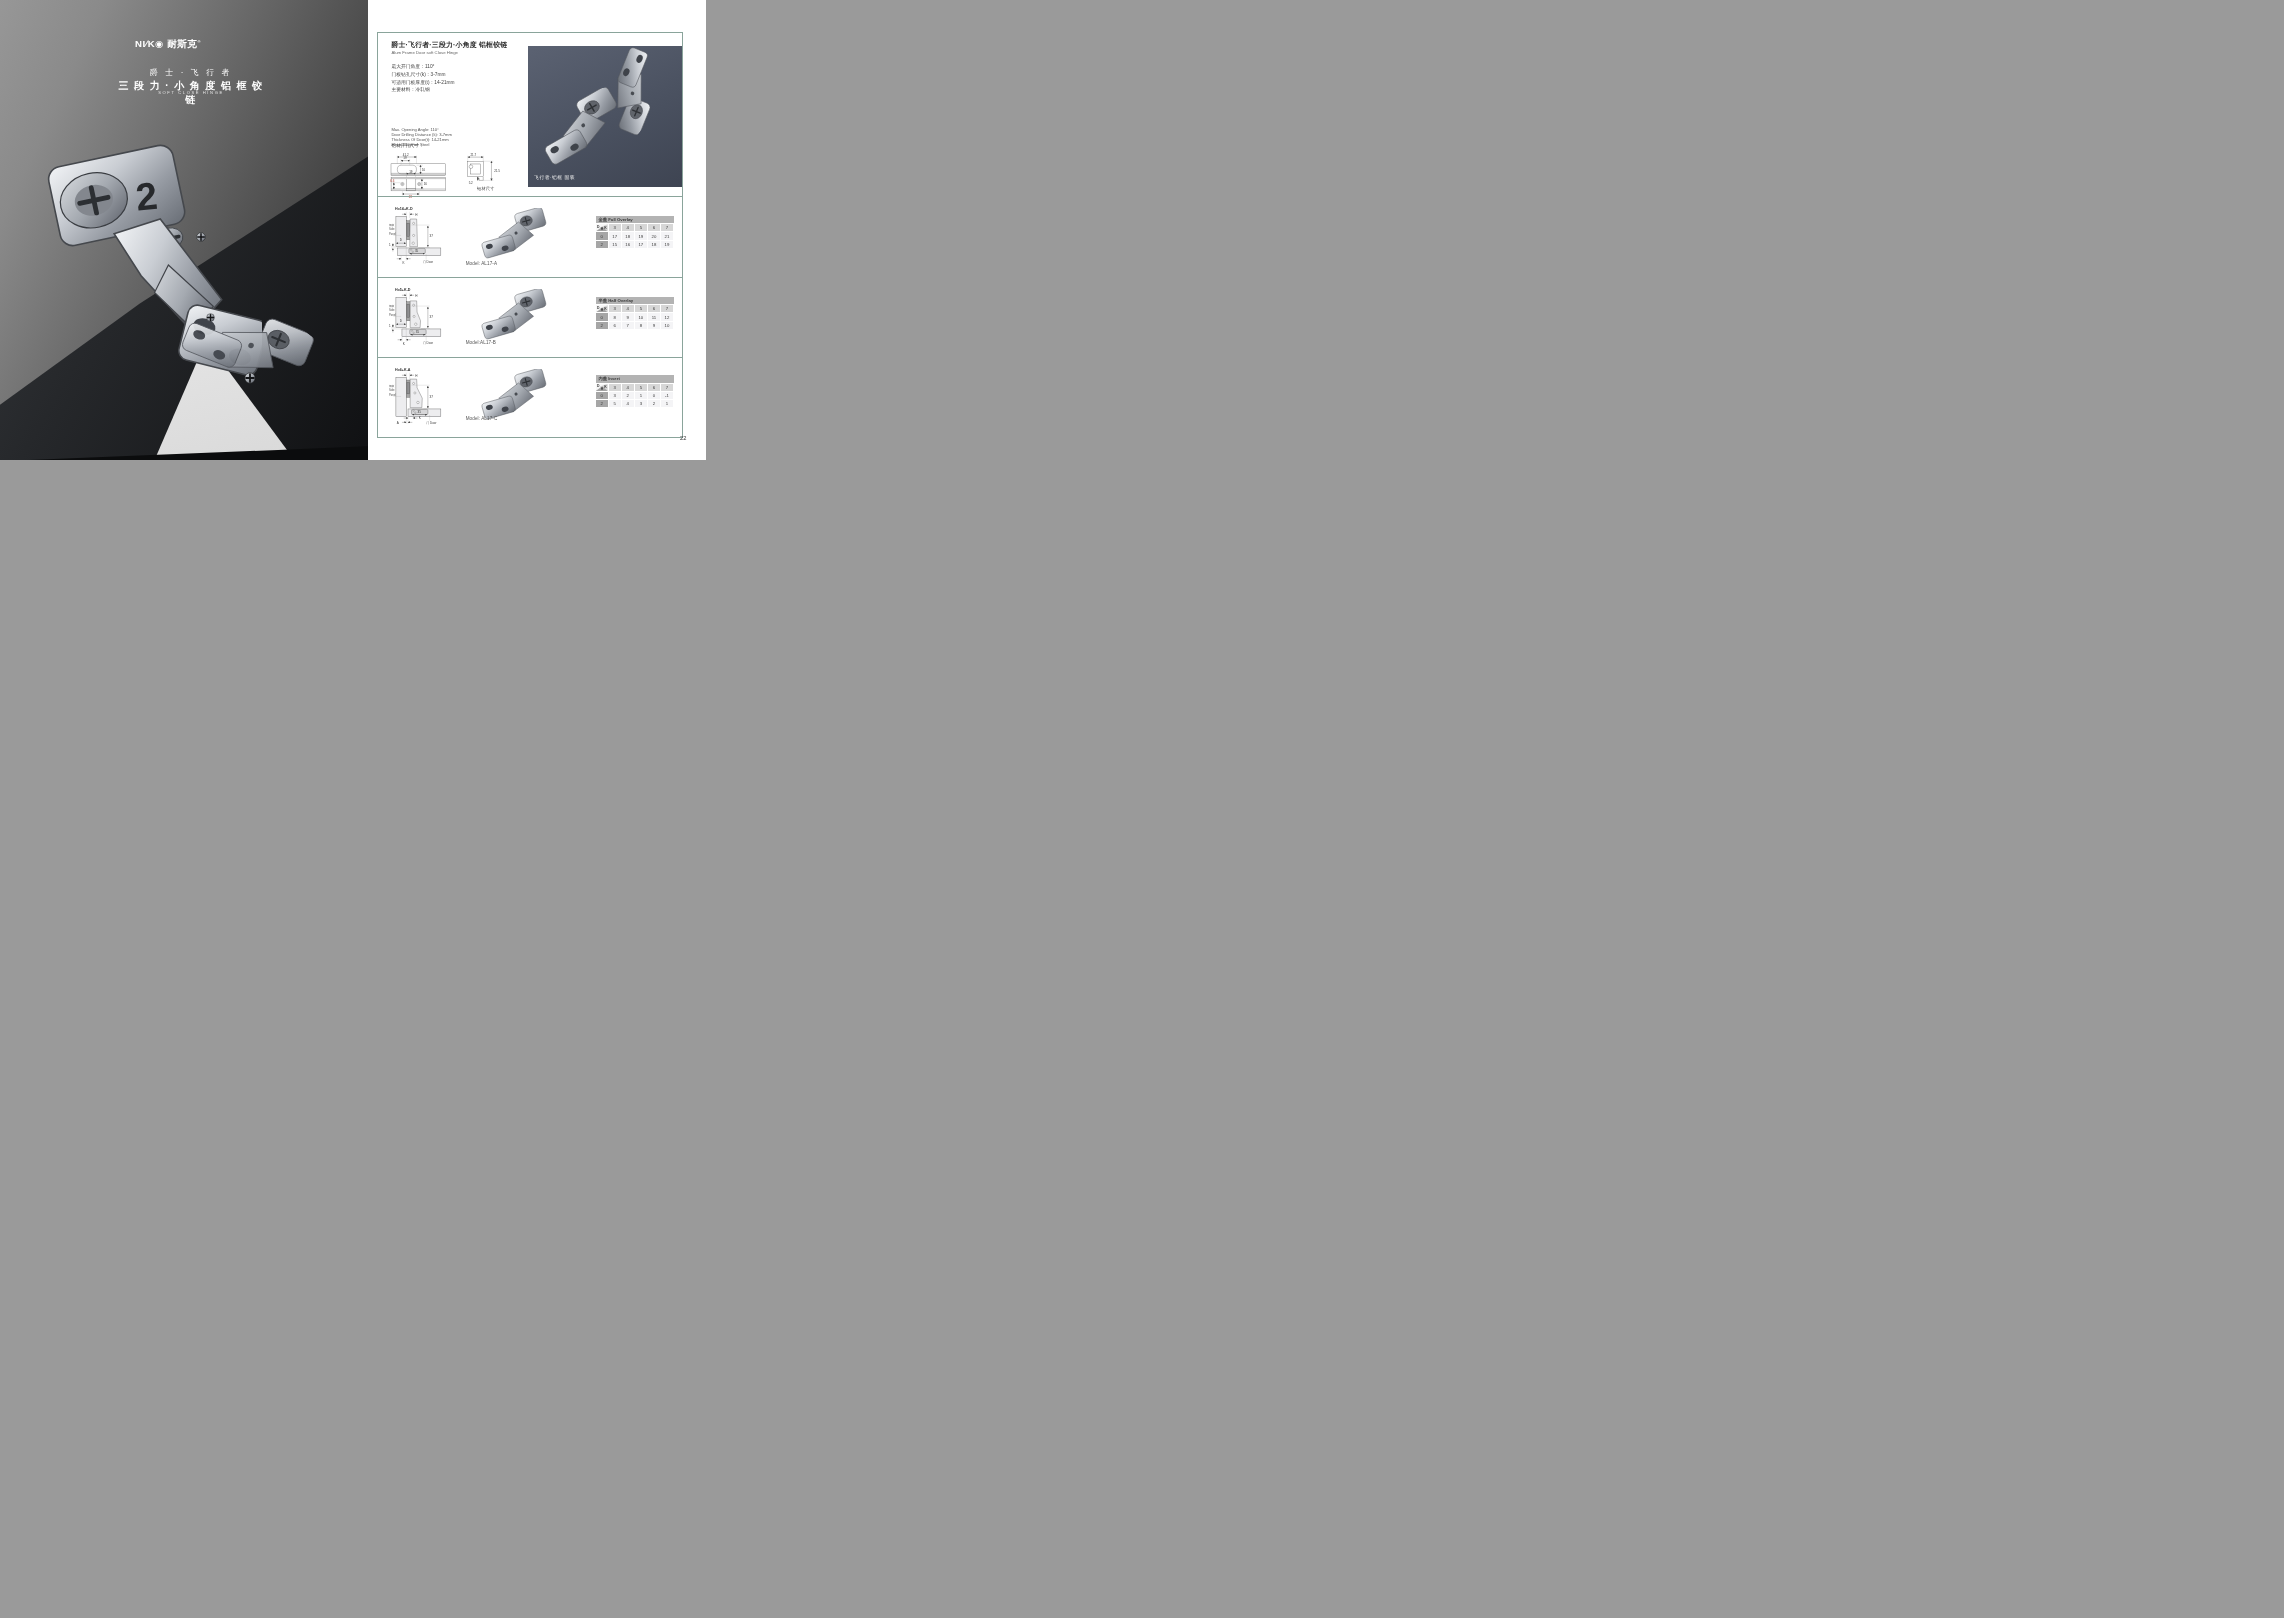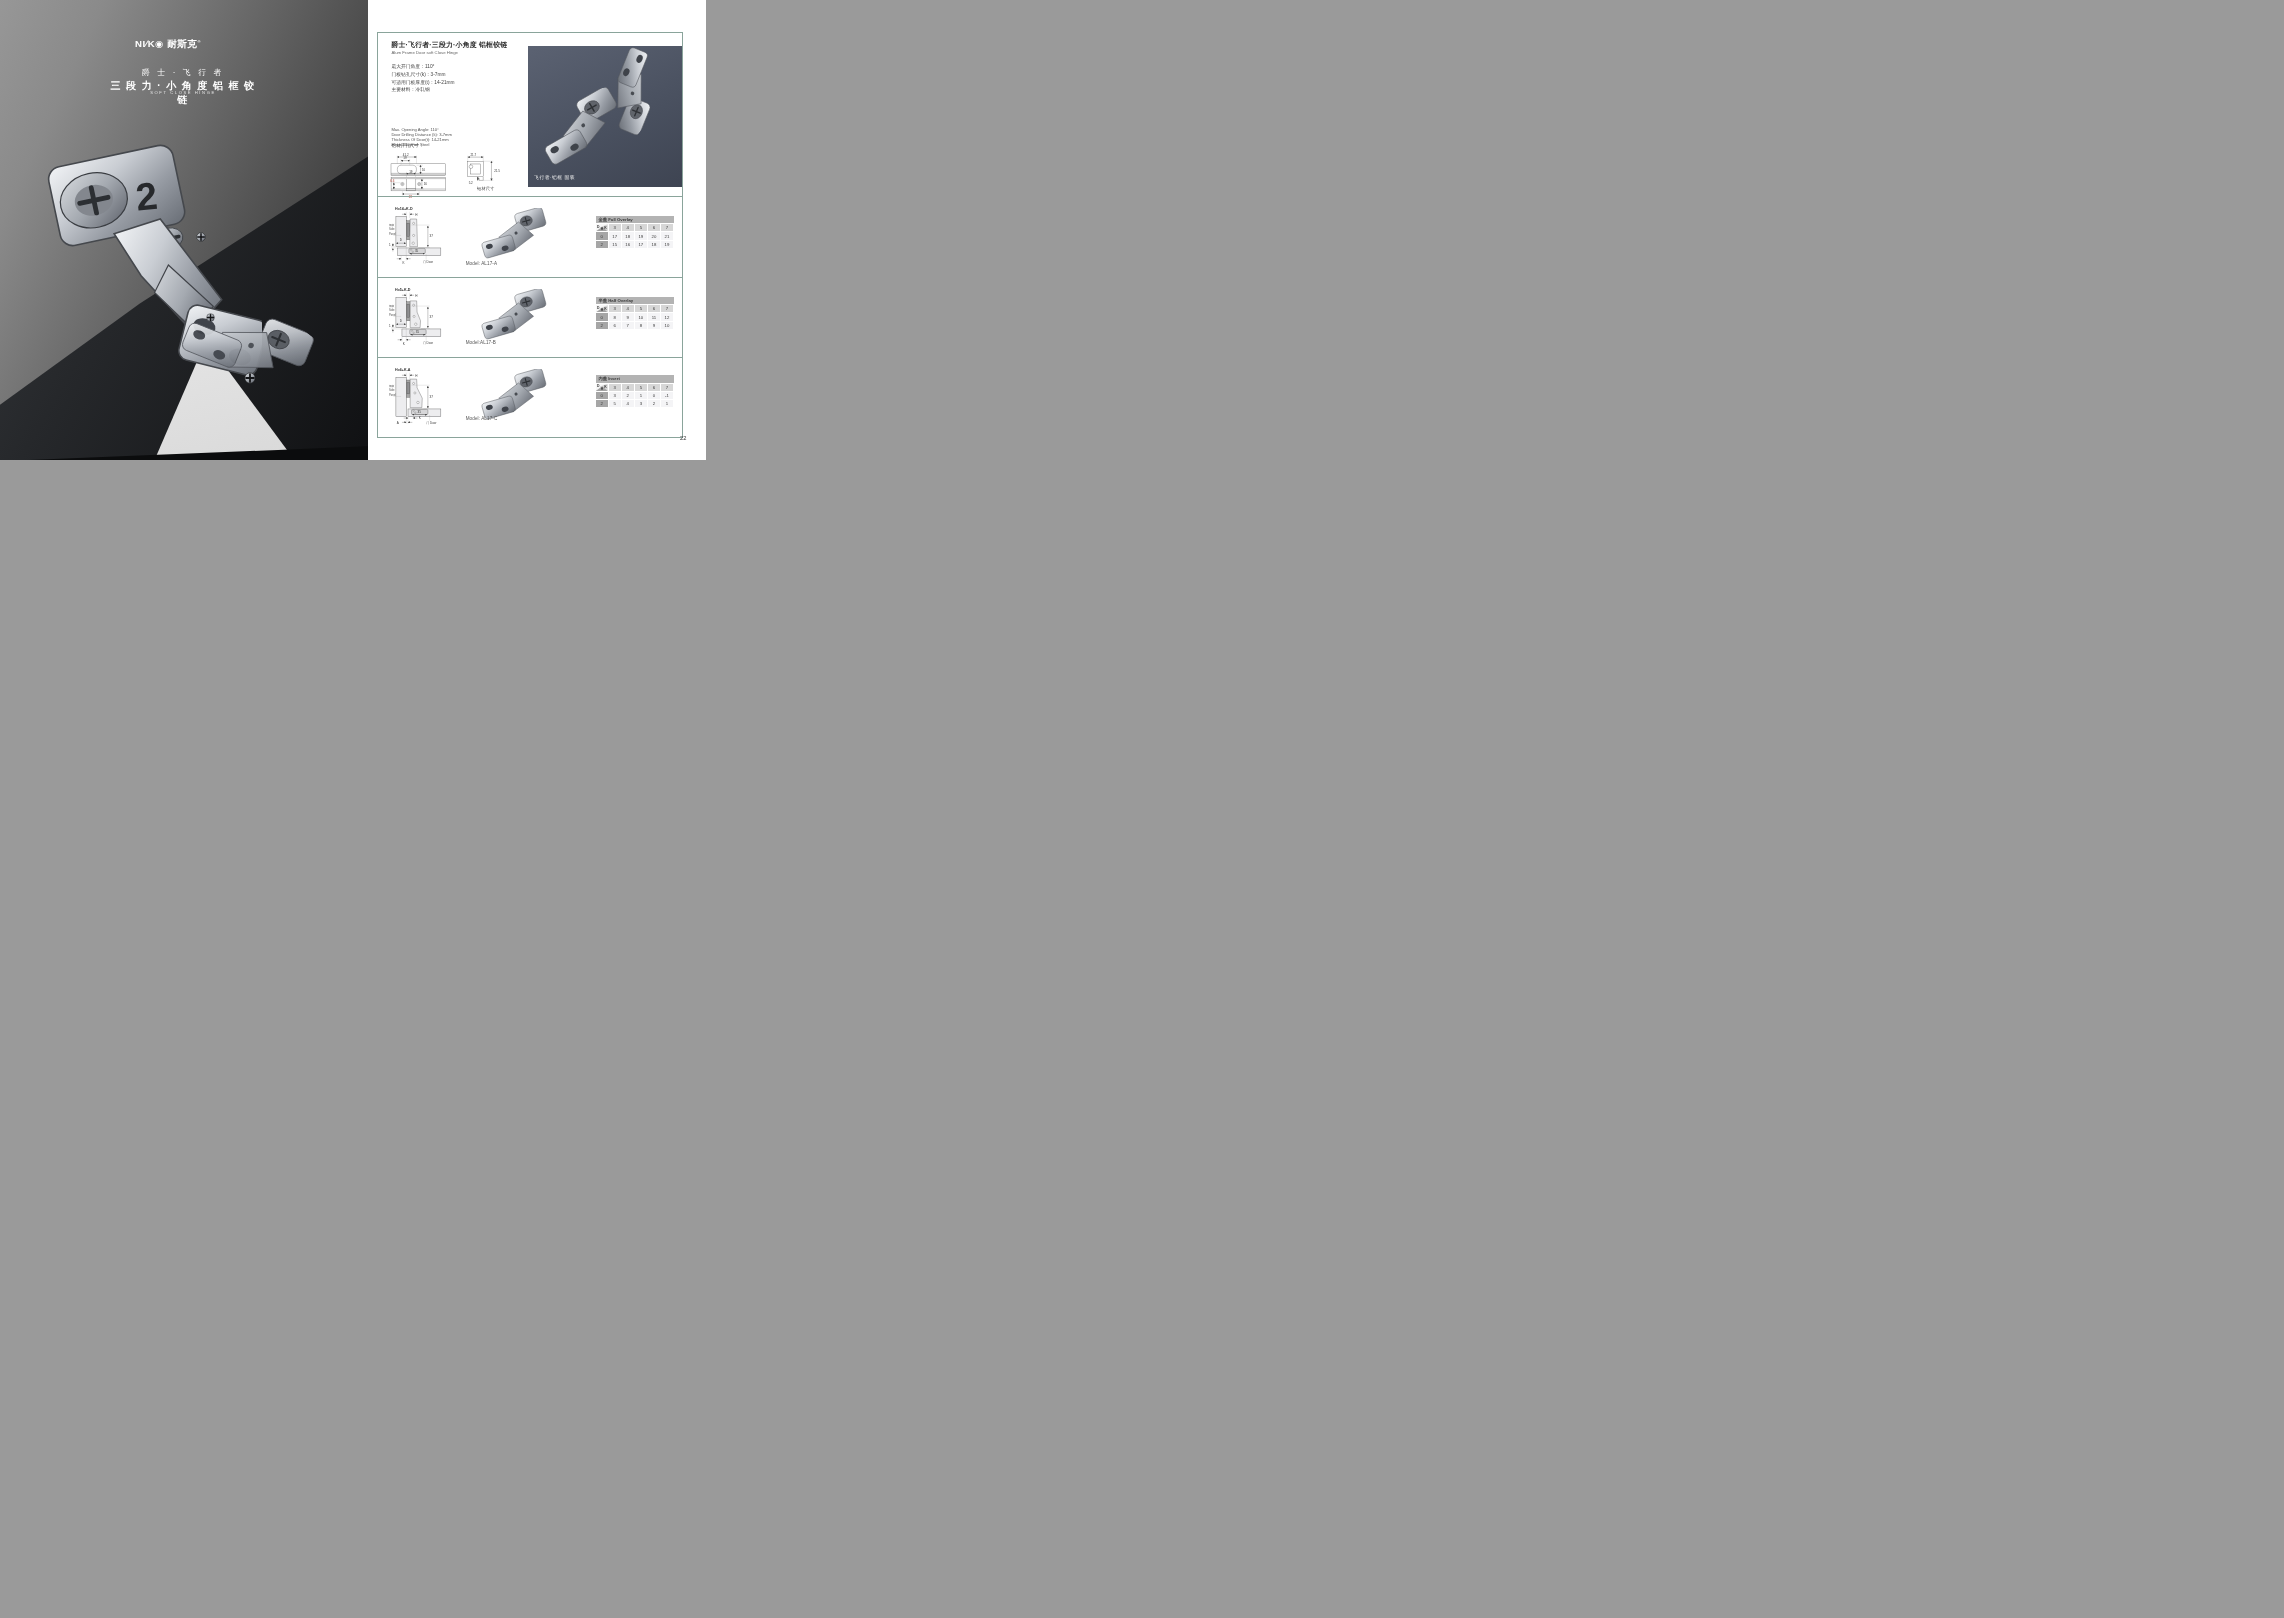--- a/index.html
+++ b/index.html
@@ -10,21 +10,21 @@
     background:linear-gradient(115deg,#979797 0%,#8a8a8a 18%,#707070 38%,#565656 58%,#3d3d3d 78%,#2b2b2b 100%);}
   .slab{position:absolute;inset:0;
     background:linear-gradient(120deg,#3a3d41 0%,#26282b 45%,#101113 100%);
     clip-path:polygon(0 88%,38% 66%,100% 34%,100% 100%,0 100%);}
   .wedge{position:absolute;inset:0;background:linear-gradient(165deg,#ffffff,#d8d8d8);
     clip-path:polygon(42% 100%,56% 74%,80% 100%);}
   .strip{position:absolute;left:8%;right:0;bottom:0;height:13.7px;background:#0b0c0d;
     clip-path:polygon(0 100%,100% 0,100% 100%,0 100%);}
   .logo{position:absolute;left:135px;top:38px;color:#fff;font-size:9.6px;font-weight:800;letter-spacing:0.5px;}
   .logo sup{font-size:4.1px;}
-  .lt{position:absolute;left:103px;width:160px;text-align:center;color:#fff;}
+  .lt{position:absolute;left:111px;width:160px;text-align:center;color:#fff;}
   .t1{top:67px;font-size:7.8px;letter-spacing:2.7px;font-weight:300;}
   .t2{top:79px;font-size:10px;letter-spacing:1.4px;font-weight:700;}
   .t3{top:90px;font-size:4.1px;letter-spacing:1.6px;color:#e3e3e3;}
   .bigh{position:absolute;left:43px;top:143px;width:219px;height:249px;}
   .h2s{position:absolute;left:179px;top:299px;width:137px;height:96px;transform:rotate(38deg);opacity:.92;}
   .screw{position:absolute;}
   .stamp{font-size:48px;font-weight:bold;fill:#27292c;}
   
   .right-page{position:absolute;left:368px;top:0;width:338px;height:460px;background:#fff;}
   .outer-box{position:absolute;left:8.7px;top:32px;width:304px;height:404px;border:0.5px solid #8aa49b;}

